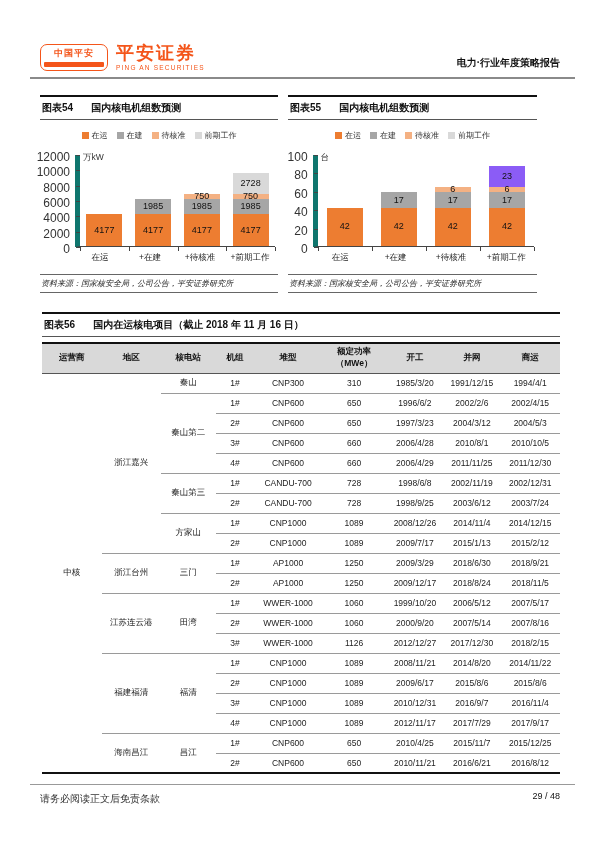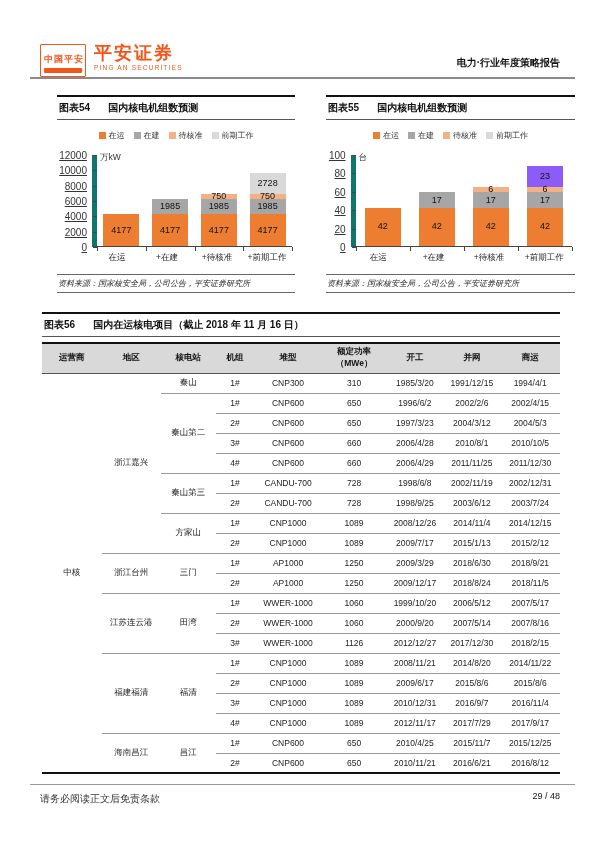--- a/index.html
+++ b/index.html
@@ -1,44 +1,44 @@
 <!DOCTYPE html>
 <html><head>
 <meta charset="utf-8">
 <style>
   * { margin:0; padding:0; box-sizing:border-box; }
   body { background:#e8e8e8; font-family:"Liberation Sans","DejaVu Sans",sans-serif; }
   .page { position:relative; width:600px; height:848px; background:#ffffff; margin:0 auto; overflow:hidden; color:#1a1a1a; }
 
   
   .logo { position:absolute; left:40px; top:44px; display:flex; gap:8px; align-items:flex-start; }
-  .logo-box { width:46px; border:1.5px solid #f4551a; border-radius:1px; padding:8px 3px 3px; }
+  .logo-box { width:68px; border:1.5px solid #f4551a; border-radius:7px; padding:2px 3px 3px; }
   .logo-box-text { color:#f4551a; font-size:9px; font-weight:bold; text-align:center; letter-spacing:1px; white-space:nowrap; }
   .logo-box-bar { height:5px; background:#f4551a; border-radius:1px; margin-top:2px; }
   .brand { display:flex; flex-direction:column; }
   .brand-name { color:#f4551a; font-size:18px; font-weight:bold; letter-spacing:2px; line-height:1.05; }
   .brand-sub { color:#f4551a; font-size:6.5px; letter-spacing:1.2px; margin-top:1px; }
   .report-title { position:absolute; right:40px; top:56px; font-size:10px; font-weight:bold; color:#111; }
   .header-rule { position:absolute; top:77px; left:30px; width:545px; border-top:2px solid #8a8a8a; }
 
   
   .fig-head { border-top:2px solid #111; border-bottom:1px solid #555; padding:4px 2px 4px 2px; font-size:10px; font-weight:bold; color:#111; display:flex; }
   .fig-head .fig-label { margin-right:18px; }
 
   
-  .charts-row { position:absolute; top:95px; left:57px; right:40px; display:flex; gap:31px; }
+  .charts-row { position:absolute; top:95px; left:40px; right:40px; display:flex; gap:10px; }
   .chart-panel { display:flex; flex-direction:column; }
   .chart-panel.left  { flex:0 0 238px; }
   .chart-panel.right { flex:0 0 249px; }
   .legend { display:flex; justify-content:center; align-items:center; gap:9px; margin-top:10px; font-size:8px; color:#333; }
   .legend-item { display:flex; align-items:center; gap:3px; white-space:nowrap; }
   .legend-swatch { width:7px; height:7px; display:inline-block; }
   .plot-wrap { display:flex; height:92px; margin-top:14px; }
   .y-axis { position:relative; }
-  .y-tick-label { position:absolute; right:5px; font-size:10px; color:#333; white-space:nowrap; line-height:1;text-decoration:underline; }
+  .y-tick-label { position:absolute; right:5px; font-size:12px; color:#333; white-space:nowrap; line-height:1; }
   .plot-box { flex:1; position:relative; border-left:5px solid #0f766e; border-bottom:1px solid #444; margin-right:3px; }
   .y-tick { position:absolute; left:-4px; width:4px; height:1px; background:#444; }
   .x-tick { position:absolute; bottom:-5px; width:1px; height:4px; background:#444; }
   .unit-label { position:absolute; top:-3px; left:3px; font-size:8.5px; color:#333; }
   .bars-row { position:absolute; left:0; right:0; top:0; bottom:0; display:flex; }
   .bar-cell { flex:1; display:flex; justify-content:center; height:100%; }
   .bar { width:36px; height:100%; display:flex; flex-direction:column-reverse; }
   .bar-segment { display:flex; align-items:center; justify-content:center; overflow:visible; }
   .bar-value { font-size:9px; color:#111; line-height:1; z-index:2; white-space:nowrap; }
   .x-labels { display:flex; margin-top:5px; margin-right:3px; }

